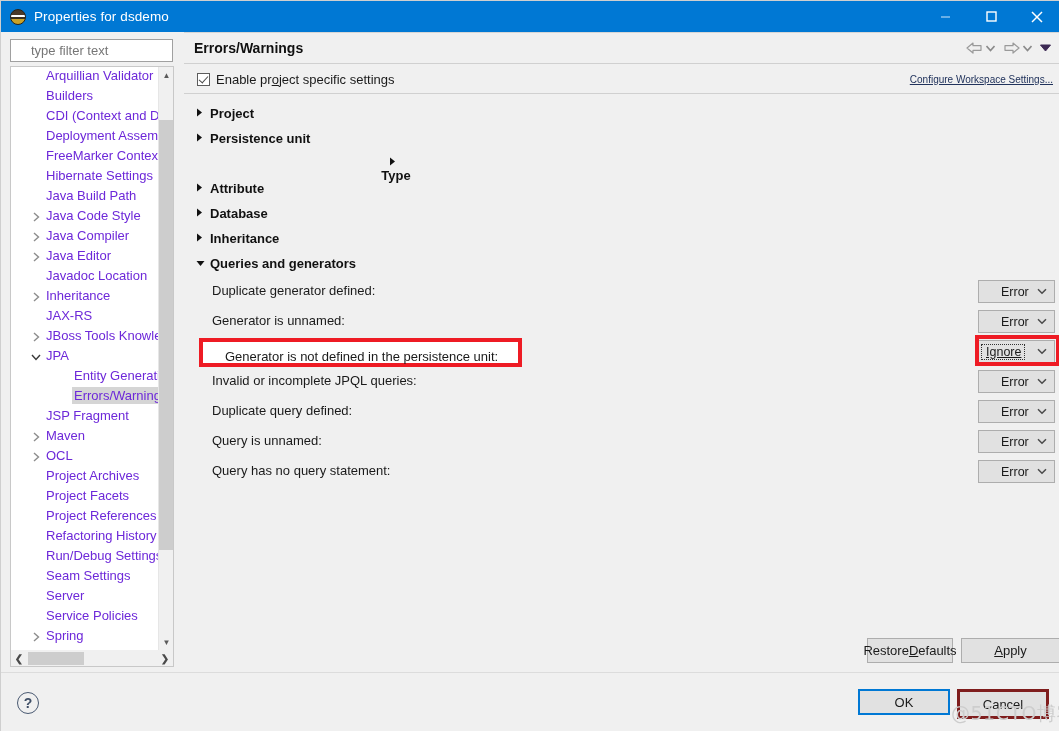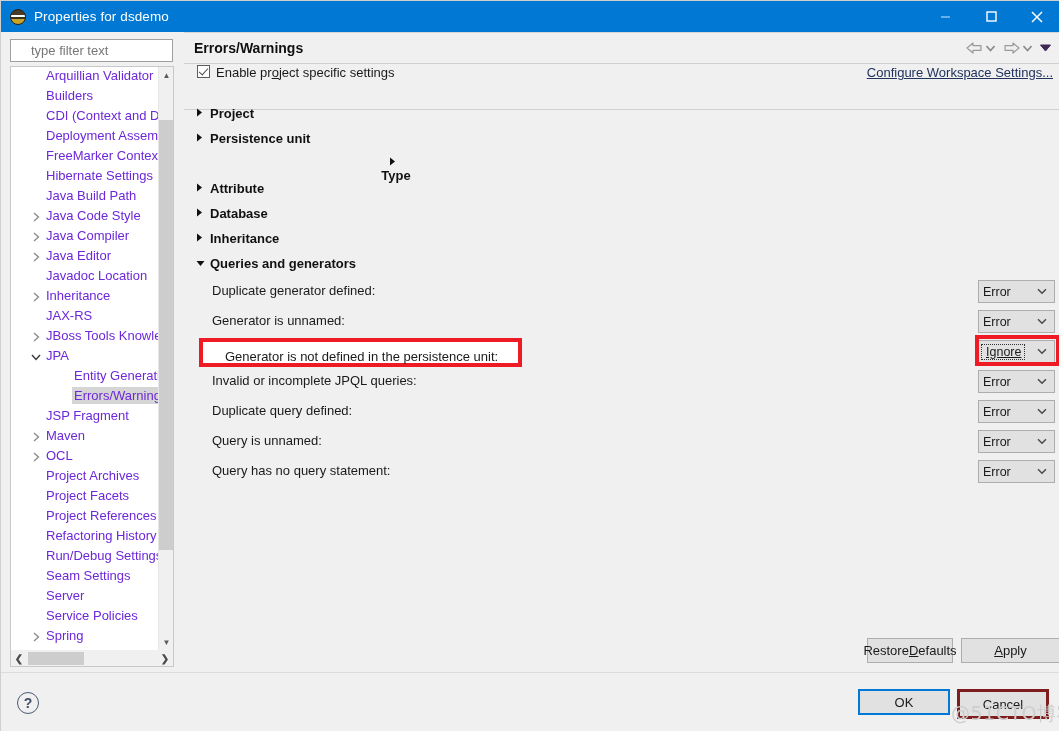--- a/index.html
+++ b/index.html
@@ -107,37 +107,37 @@
     display: flex; align-items: center;
     border-bottom: 1px solid #d0d0d0;
   }
   #pagehead .pt {
     margin-left: 10px; font-size: 14px; font-weight: bold; color: #101010;
   }
   #navicons { margin-left: auto; display: flex; align-items: center; padding-right: 8px; gap: 3px; }
   .navico { display: flex; align-items: center; justify-content: center; }
 
   #enablerow {
-    position: absolute; left: 0; top: 32px; width: 875px; height: 45px;
-    display: flex; align-items: flex-start;
+    position: absolute; left: 0; top: 32px; width: 875px; height: 29px;
+    display: flex; align-items: center;
     border-bottom: 1px solid #d0d0d0;
   }
   .cbx {
     width: 13px; height: 13px; margin-left: 13px; margin-right: 6px;
     background: #fff; border: 1px solid #5c5c5c; position: relative; flex: 0 0 13px;
   }
   .cbx::after {
     content: ""; position: absolute; left: 3px; top: 0px;
     width: 4px; height: 8px; border: solid #4a4a4a; border-width: 0 1.6px 1.6px 0;
     transform: rotate(42deg);
   }
   #enablerow .lab { font-size: 13px; color: #1a1a1a; }
   #enablerow .lab u { text-decoration: underline; }
   #wslink {
-    margin-left: auto; margin-right: 6px; font-size: 13px;
+    margin-left: auto; margin-right: 6px; font-size: 10px;
     color: #21335c; text-decoration: underline;
   }
 
   .section {
     position: absolute; left: 12px; width: 400px; height: 25px;
     display: flex; align-items: center;
     font-size: 13px; font-weight: bold; color: #111;
   }
   .section .tri { width: 14px; color: #111; font-size: 9px; }
 
@@ -147,21 +147,21 @@
   .errrow .rl {
     position: absolute; left: 28px; top: 6px;
     font-size: 13px; color: #1a1a1a; white-space: nowrap;
   }
   .combo {
     position: absolute; right: 4px; top: 3px;
     width: 77px; height: 23px;
     background: #e1e1e1; border: 1px solid #adadad;
     display: flex; align-items: center;
   }
-  .combo .cv { padding-left: 4px; font-size: 12.5px; color: #1a1a1a; }
+  .combo .cv { padding-left: 22px; font-size: 12.5px; color: #1a1a1a; }
   .combo .cc {
     margin-left: auto; margin-right: 7px; color: #4a4a4a; font-size: 9px;
   }
   .combo.focused .cv {
     border: 1px dotted #333; padding: 0px 3px 0 4px; margin-left: 2px; text-decoration: underline;
   }
 
   
   .annot {
     position: absolute; border: 4px solid #ee1b24; pointer-events: none;

